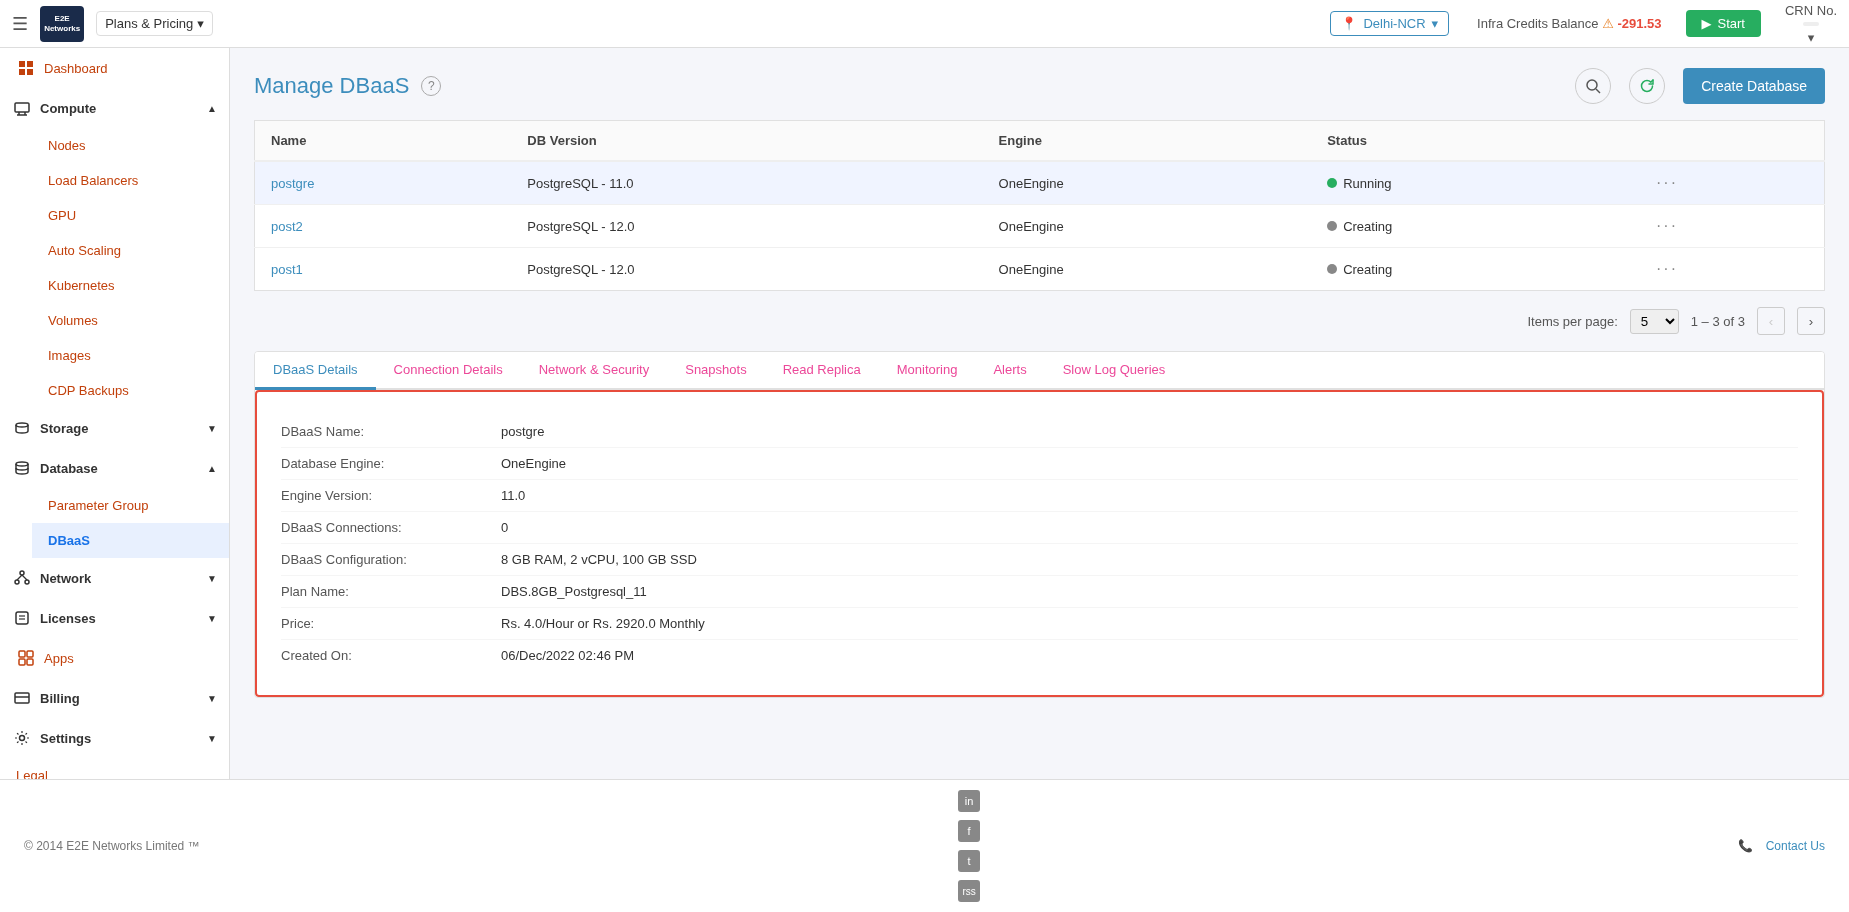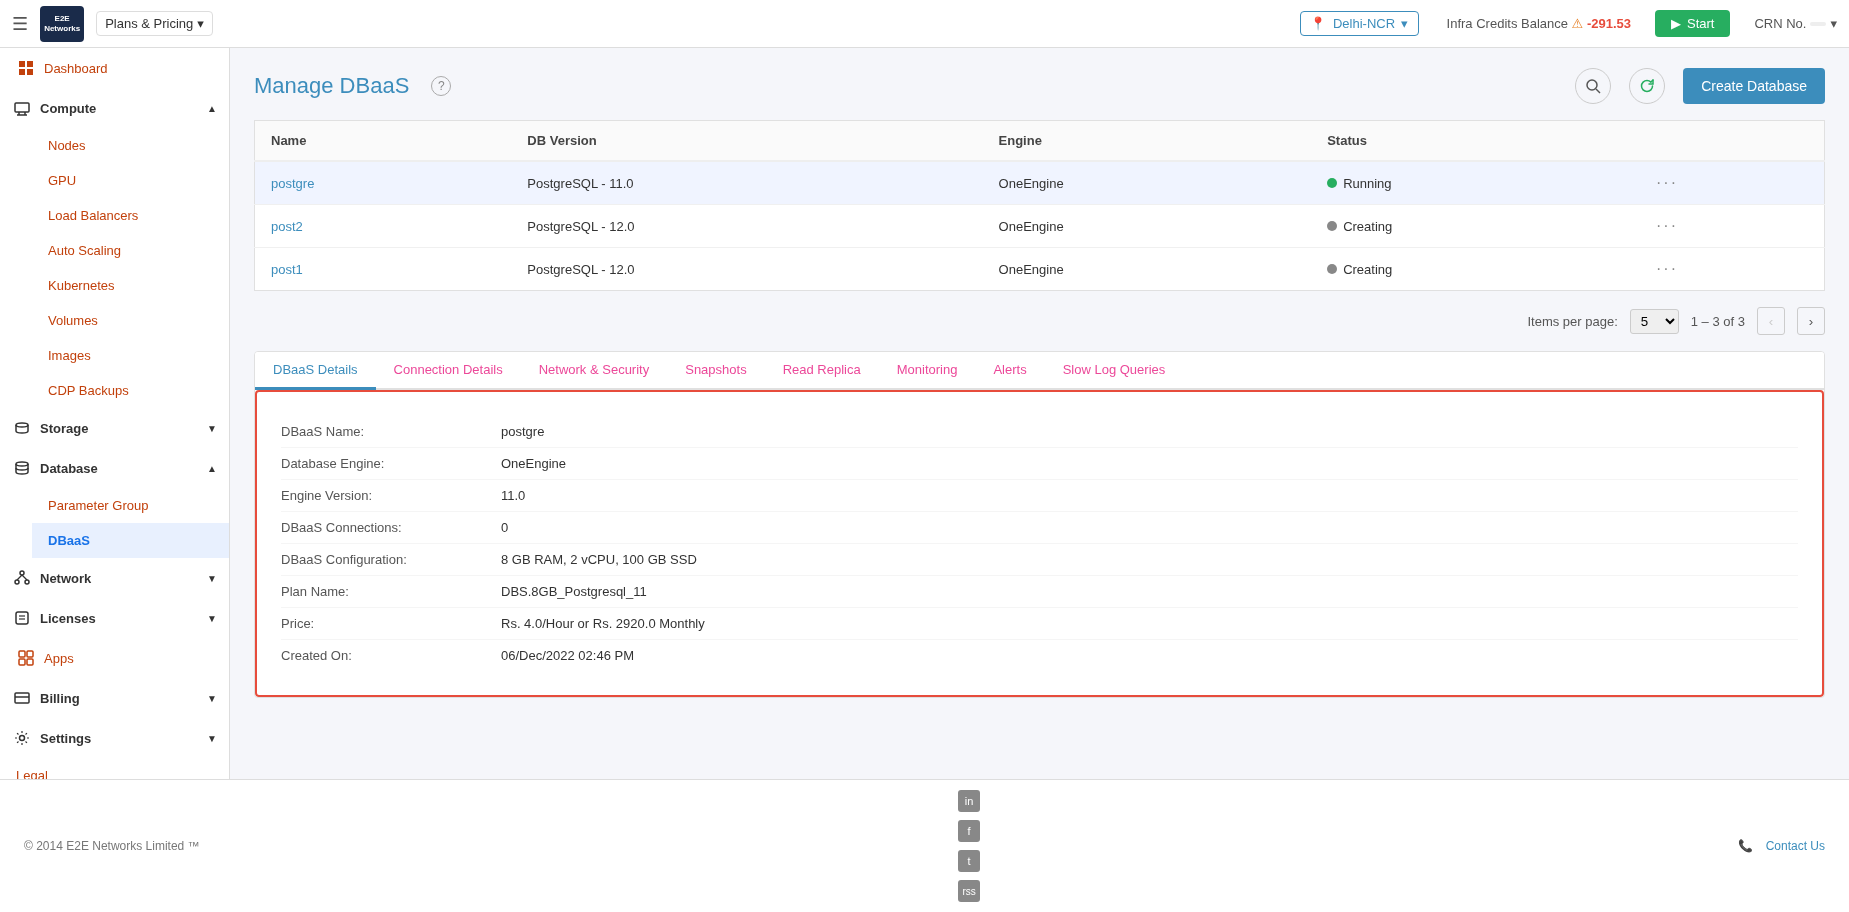--- a/index.html
+++ b/index.html
@@ -10,42 +10,42 @@
     .topbar-menu-icon { font-size: 18px; cursor: pointer; color: #555; }
     .topbar-logo { width: 44px; height: 36px; background: #1a2b4a; display: flex; align-items: center; justify-content: center; border-radius: 4px; }
     .topbar-logo span { color: #fff; font-size: 8px; font-weight: bold; line-height: 1.1; text-align: center; }
     .topbar-nav { display: flex; align-items: center; gap: 4px; font-size: 13px; color: #333; cursor: pointer; padding: 4px 8px; border: 1px solid #ddd; border-radius: 4px; }
     .topbar-spacer { flex: 1; }
     .topbar-location { display: flex; align-items: center; gap: 6px; background: #fff; border: 1px solid #3c8dbc; border-radius: 4px; padding: 4px 10px; cursor: pointer; color: #3c8dbc; font-size: 13px; }
     .topbar-credits { font-size: 13px; color: #555; margin-left: 16px; }
     .topbar-credits .warn { color: #e67e22; }
     .topbar-credits .amount { color: #e74c3c; font-weight: bold; }
     .btn-start { background: #27ae60; color: #fff; border: none; border-radius: 4px; padding: 6px 16px; font-size: 13px; cursor: pointer; display: flex; align-items: center; gap: 6px; margin-left: 12px; }
-    .topbar-crn { font-size: 13px; color: #555; margin-left: 12px; display: flex; align-items: center; gap: 4px; }
+    .topbar-crn { font-size: 13px; color: #555; margin-left: 12px; display: flex; align-items: center; gap: 4px; flex-direction: column; }
     .crn-value { background: #eee; padding: 2px 8px; border-radius: 3px; }
 
     
     .layout { display: flex; flex: 1; overflow: hidden; }
 
     
     .sidebar { width: 230px; background: #fff; border-right: 1px solid #ddd; display: flex; flex-direction: column; overflow-y: auto; flex-shrink: 0; }
     .sidebar-item { display: flex; align-items: center; gap: 8px; padding: 10px 16px; cursor: pointer; color: #c2410c; font-size: 13px; }
     .sidebar-item.active { background: #e8f0fe; color: #1a73e8; font-weight: 600; }
     .sidebar-section { display: flex; align-items: center; gap: 8px; padding: 10px 12px; cursor: pointer; color: #333; font-size: 13px; font-weight: 600; }
     .sidebar-sub { padding-left: 32px; }
     .chevron { font-size: 10px; margin-left: auto; }
     .sidebar-icon { width: 20px; height: 20px; display: flex; align-items: center; justify-content: center; }
     .sidebar-icon svg { width: 16px; height: 16px; fill: currentColor; }
 
     
     .main { flex: 1; overflow-y: auto; padding: 20px 24px; }
 
     
     .page-header { display: flex; align-items: center; justify-content: space-between; margin-bottom: 16px; }
-    .page-title { font-size: 22px; color: #3c8dbc; font-weight: 500; display: flex; align-items: center; gap: 22px; }
+    .page-title { font-size: 22px; color: #3c8dbc; font-weight: 500; display: flex; align-items: center; gap: 12px; }
     .page-actions { display: flex; gap: 18px; }
     .btn-icon { background: none; border: 1px solid #ccc; border-radius: 50%; width: 36px; height: 36px; display: flex; align-items: center; justify-content: center; cursor: pointer; color: #555; }
     .btn-primary { background: #3c8dbc; color: #fff; border: none; border-radius: 4px; padding: 8px 18px; font-size: 14px; cursor: pointer; }
 
     
     .db-table { width: 100%; border-collapse: collapse; background: #fff; border: 1px solid #e0e0e0; border-radius: 4px; margin-bottom: 16px; }
     .db-table th { padding: 12px 16px; text-align: left; font-weight: 600; color: #444; font-size: 13px; border-bottom: 2px solid #eee; background: #fafafa; }
     .db-table td { padding: 12px 16px; font-size: 13px; border-bottom: 1px solid #f0f0f0; }
     .db-table tr:last-child td { border-bottom: none; }
     .db-table tr.selected { background: #f0f4ff; }
@@ -142,24 +142,24 @@
           </svg>
       </span>
       <span>Compute</span>
       <span class="chevron">▲</span>
     </div>
     <div class="sidebar-sub">
       <div class="sidebar-item">
           <span>Nodes</span>
         </div>
       <div class="sidebar-item">
+          <span>Load Balancers</span>
+        </div>
+      <div class="sidebar-item">
           <span>GPU</span>
-        </div>
-      <div class="sidebar-item">
-          <span>Load Balancers</span>
         </div>
       <div class="sidebar-item">
           <span>Auto Scaling</span>
         </div>
       <div class="sidebar-item">
           <span>Kubernetes</span>
         </div>
       <div class="sidebar-item">
           <span>Volumes</span>
         </div>

